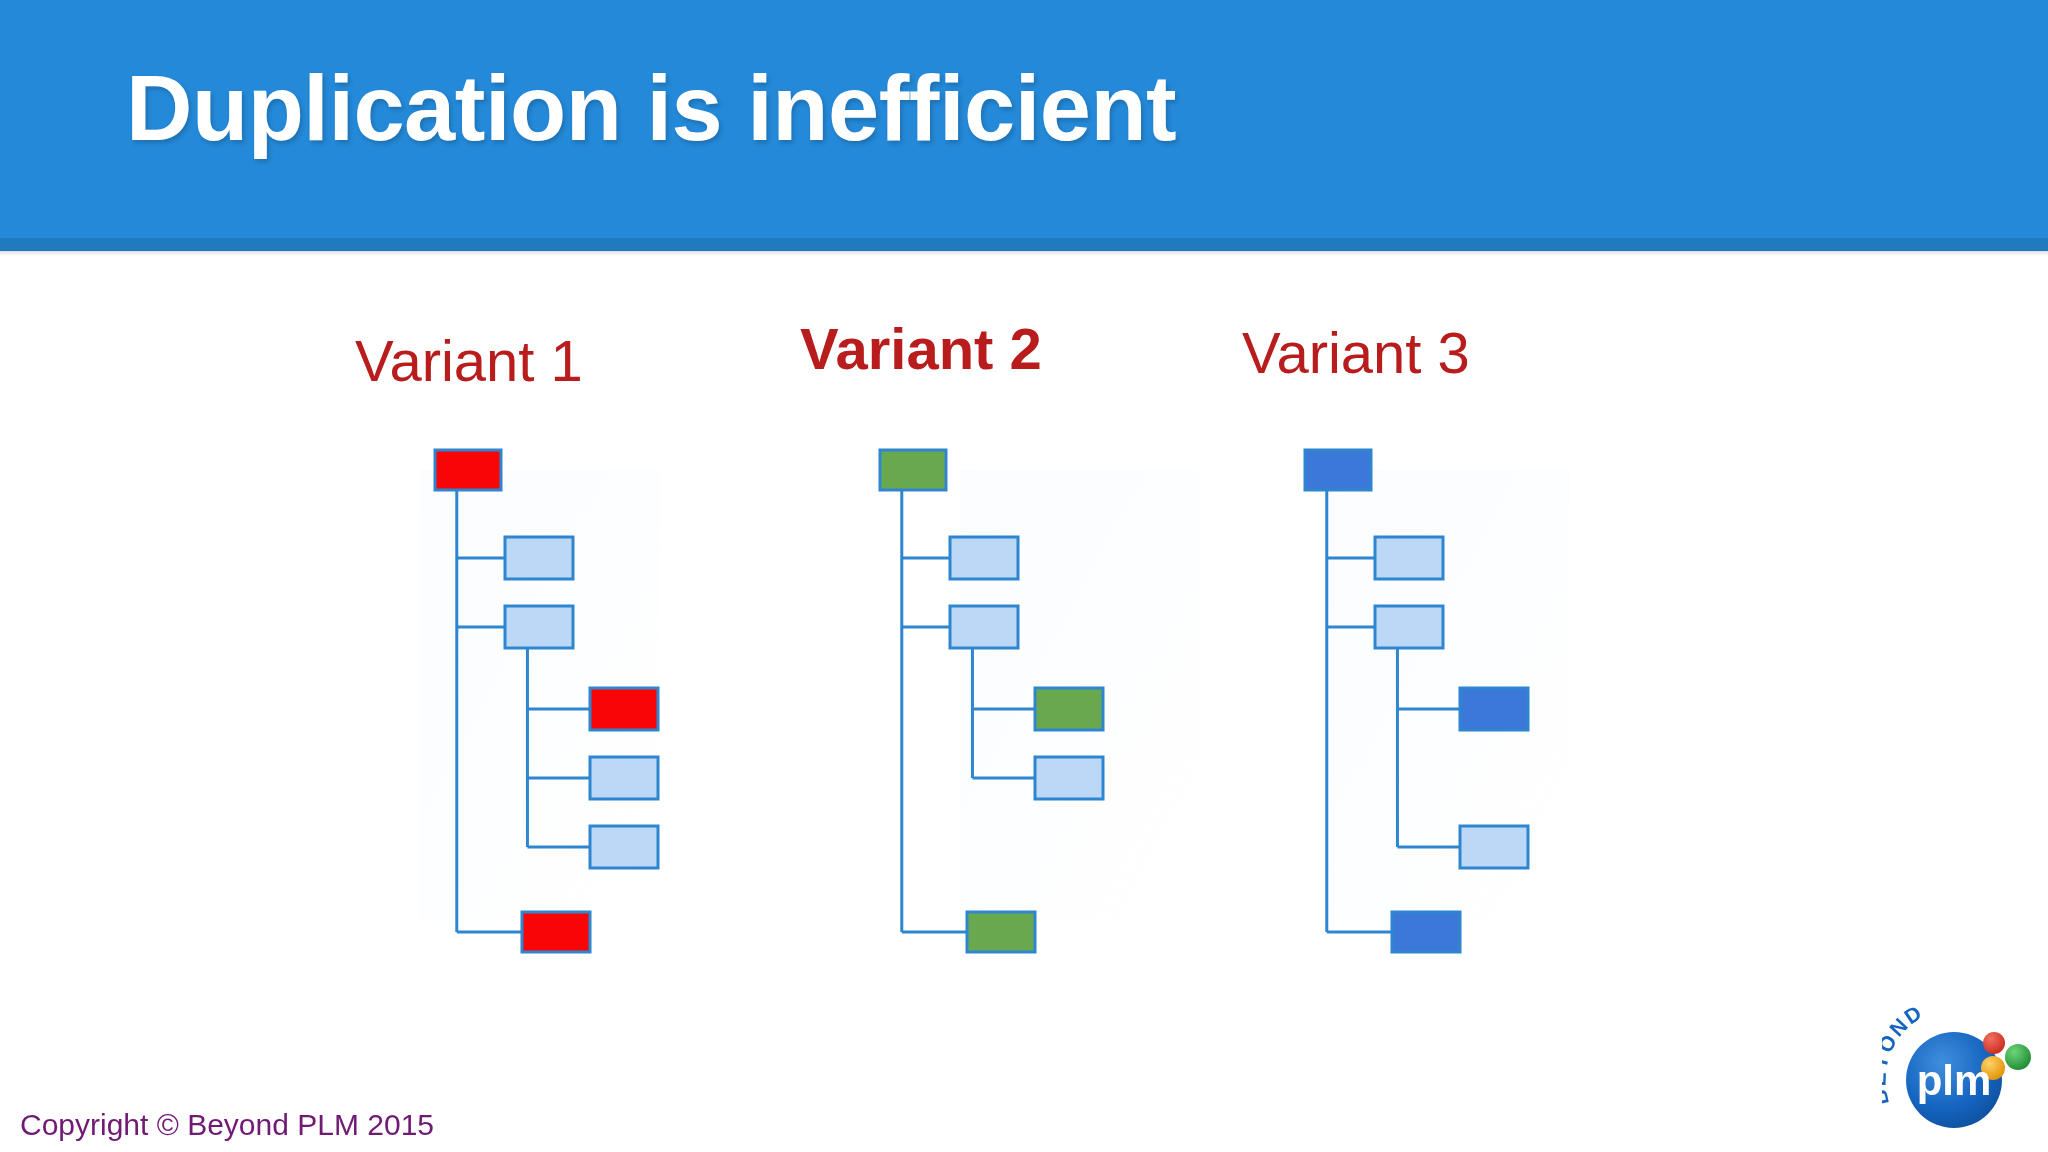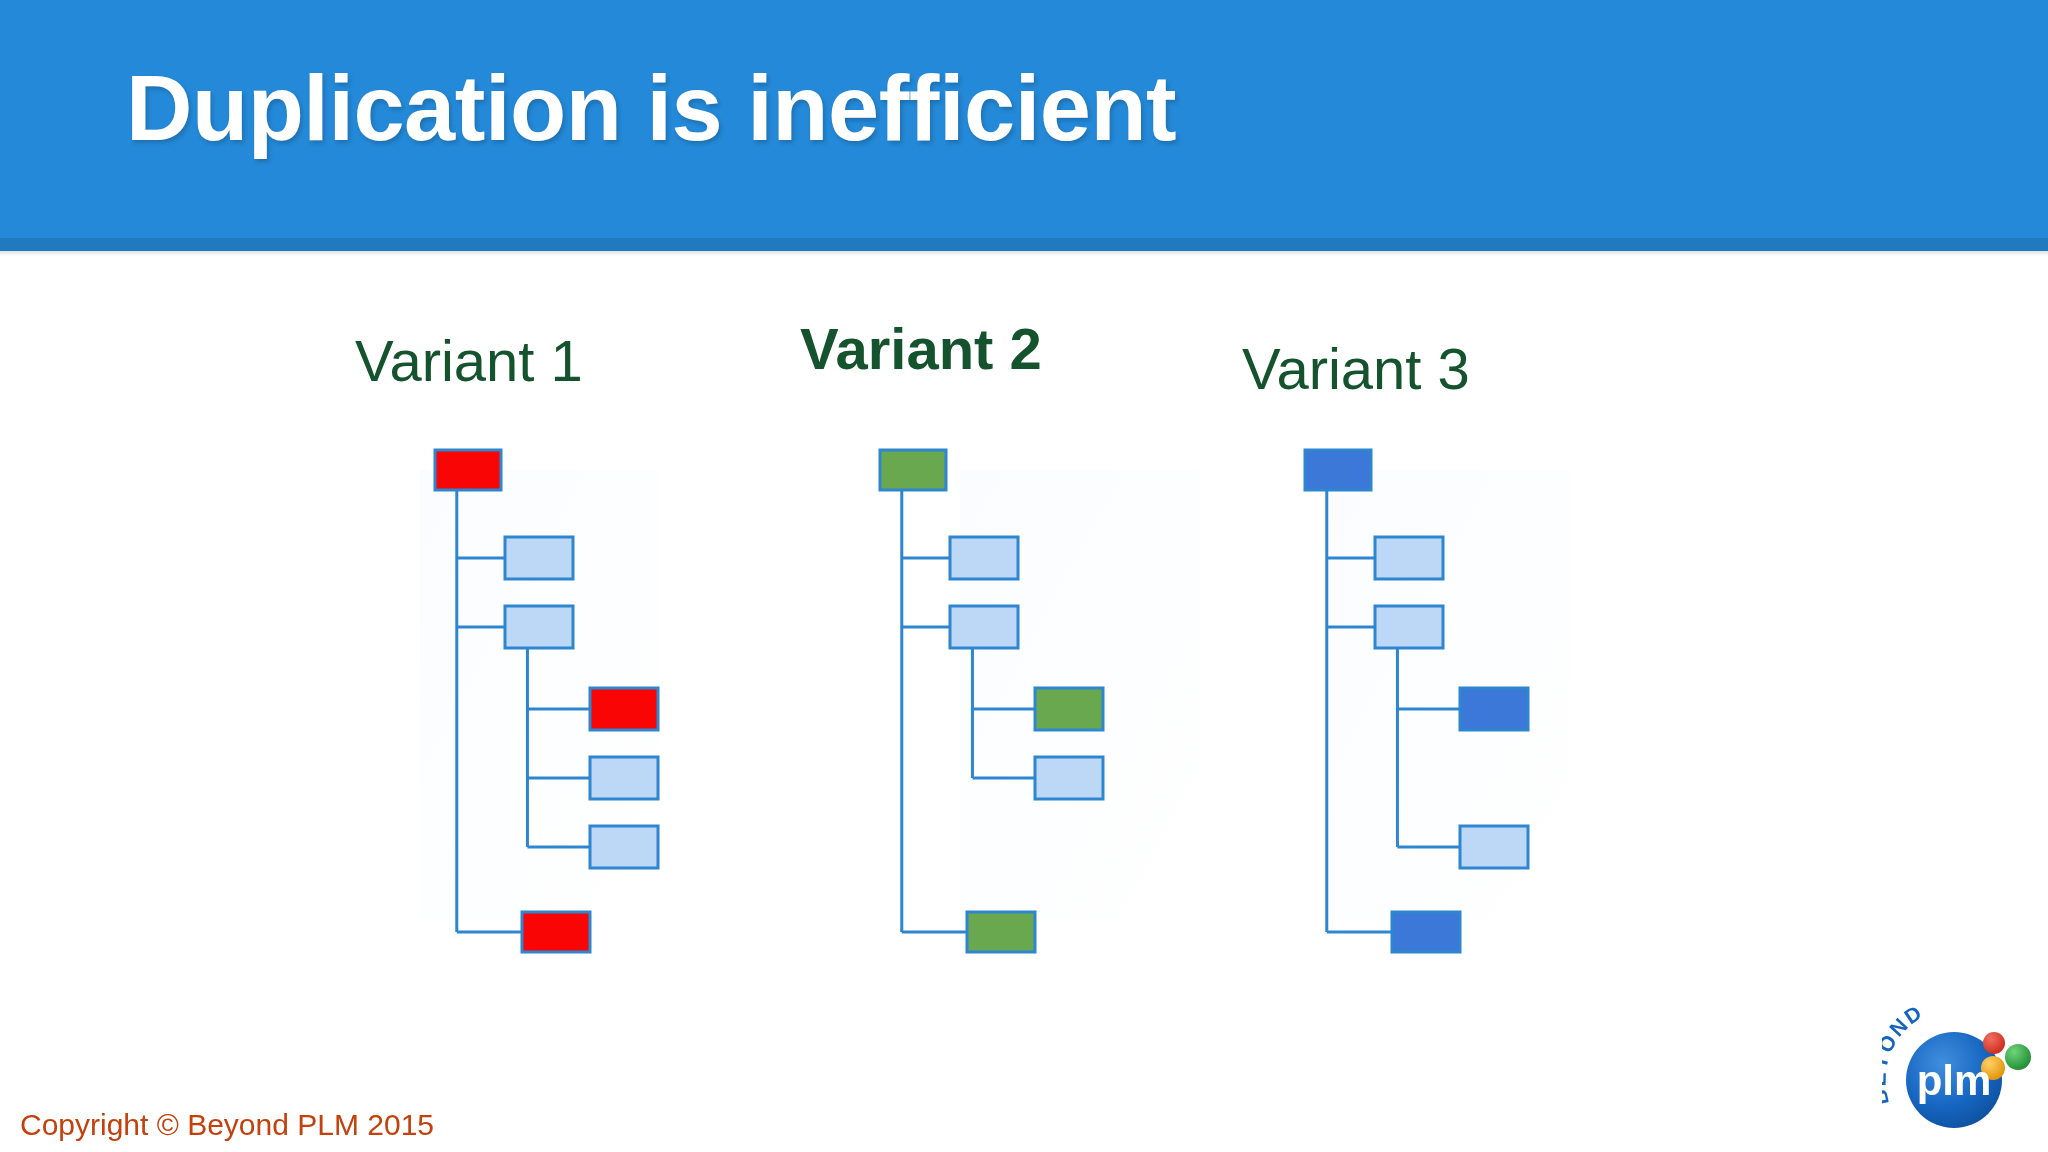--- a/index.html
+++ b/index.html
@@ -52,27 +52,27 @@
     white-space: nowrap;
     line-height: 1.1;
     text-shadow: 2px 3px 4px rgba(0,0,0,0.18);
     margin-left: 8px;
   }
 
   
   .variant-label {
     position: absolute;
     font-size: 58px;
-    color: #14532d;
+    color: #b91c1c;
     white-space: nowrap;
     line-height: 1;
   }
   #variant-label-0 { left: 355px;  top: 332px; }
   #variant-label-1 { left: 800px;  top: 320px; font-weight: bold; }
-  #variant-label-2 { left: 1242px; top: 340px; }
+  #variant-label-2 { left: 1242px; top: 324px; }
 
   
   .tree-canvas {
     position: absolute;
     top: 430px;
     width: 560px;
     height: 530px;
   }
   #tree-0 { left: 320px; }
   #tree-1 { left: 880px; }
@@ -94,21 +94,21 @@
   #wash-0 { left: 420px;  top: 470px; width: 240px; height: 450px; }
   #wash-1 { left: 960px;  top: 470px; width: 240px; height: 450px; }
   #wash-2 { left: 1330px; top: 470px; width: 240px; height: 450px; }
 
   
   .copyright {
     position: absolute;
     left: 20px;
     top: 1108px;
     font-size: 30px;
-    color: #c2410c;
+    color: #701a75;
     white-space: nowrap;
   }
 
   
   .logo {
     position: absolute;
     left: 1882px;
     top: 1002px;
     width: 160px;
     height: 145px;

